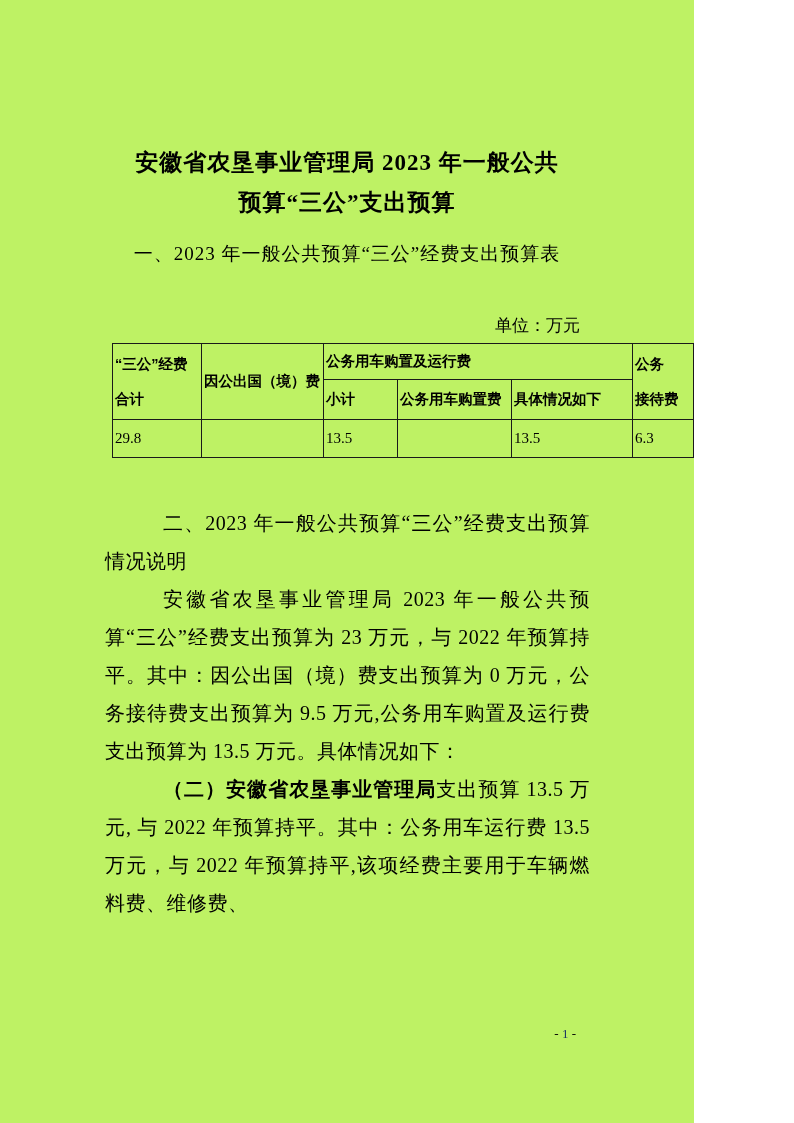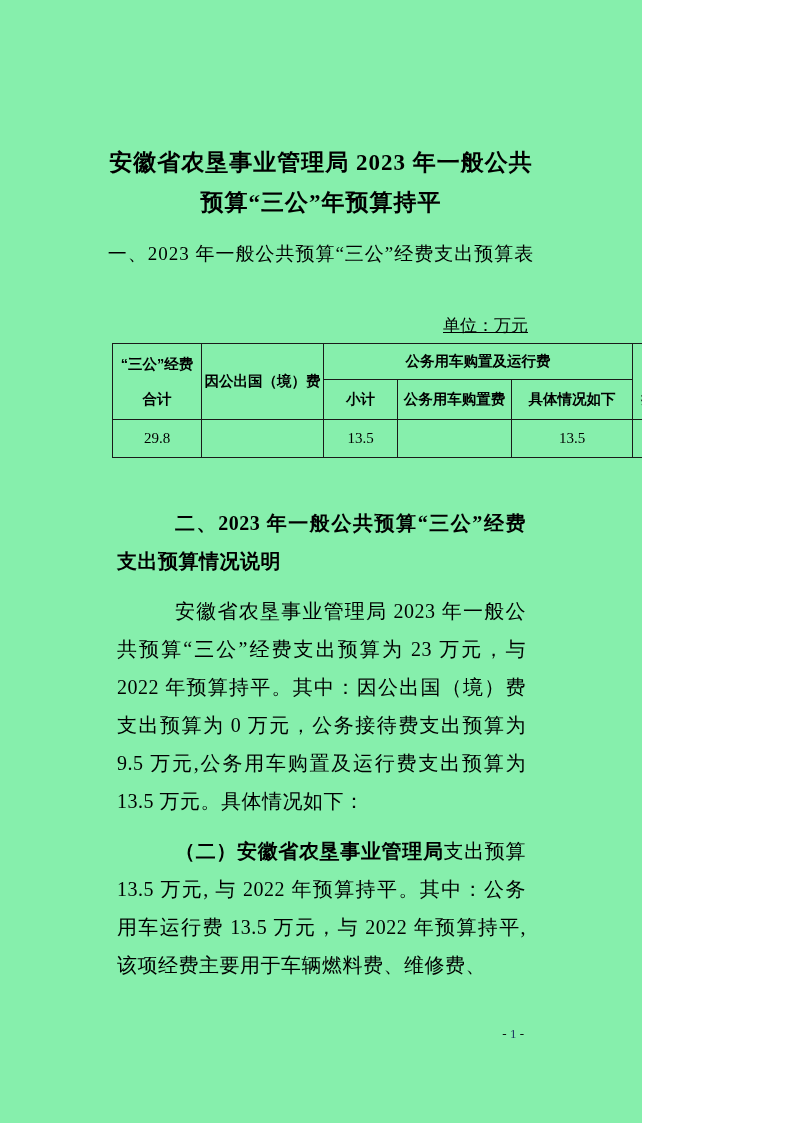--- a/index.html
+++ b/index.html
@@ -2,23 +2,23 @@
 <html><head>
 <meta charset="utf-8">
 <style>
   html, body {
     margin: 0;
     padding: 0;
     background: #ffffff;
   }
   .page {
     position: relative;
-    width: 642px;
+    width: 694px;
     height: 1123px;
-    background: #86efac;
+    background: #bef264;
     overflow: hidden;
     color: #111111;
     font-family: "Liberation Serif", "DejaVu Serif", serif;
   }
   
   .doc-title {
     margin-top: 143px;
     text-align: center;
     font-weight: bold;
     font-size: 23px;
@@ -36,32 +36,30 @@
     color: #000000;
   }
   
   .unit-note {
     margin-top: 46px;
     padding-right: 114px;
     text-align: right;
     font-size: 17px;
     line-height: 22px;
     color: #000000;
-    text-decoration: underline;
   }
   
   .budget-table {
     border-collapse: collapse;
     table-layout: fixed;
     width: 581px;
     margin: 6px 0 0 112px;
   }
   .budget-table td {
     border: 1.5px solid #1a1a1a;
-    text-align: center;
     vertical-align: middle;
     padding: 0 2px;
     overflow: hidden;
     margin-left: 24px;
   }
   .budget-table .hdr {
     font-family: "Liberation Sans", "DejaVu Sans", sans-serif;
     font-weight: bold;
     font-size: 14.5px;
     color: #000000;
@@ -82,27 +80,27 @@
     margin-top: 46px;
     padding: 0 104px 0 105px;
     font-size: 20px;
     line-height: 38px;
     letter-spacing: 0.5px;
     text-align: justify;
     text-justify: inter-character;
     color: #000000;
   }
   .body-text p {
-    margin: 12px;
+    margin: 0;
     text-indent: 58px;
   }
   .section2-heading {
-    font-weight: bold;
+    font-weight: normal;
     text-indent: 58px;
-    margin: 12px;
+    margin: 0;
   }
   .lead-bold {
     font-weight: bold;
   }
   
   .page-footer {
     position: absolute;
     top: 1026px;
     right: 118px;
     font-size: 13px;
@@ -114,21 +112,21 @@
     color: #1f3864;
   }
 </style>
 </head>
 <body>
 
 <div class="page">
 
   <div class="doc-title">
     <div>安徽省农垦事业管理局 2023 年一般公共</div>
-    <div>预算“三公”年预算持平</div>
+    <div>预算“三公”支出预算</div>
   </div>
 
   <div class="section1-heading">一、2023 年一般公共预算“三公”经费支出预算表</div>
 
   <div class="unit-note">单位：万元</div>
 
   <table class="budget-table">
     <colgroup>
       <col style="width:89px">
       <col style="width:122px">

